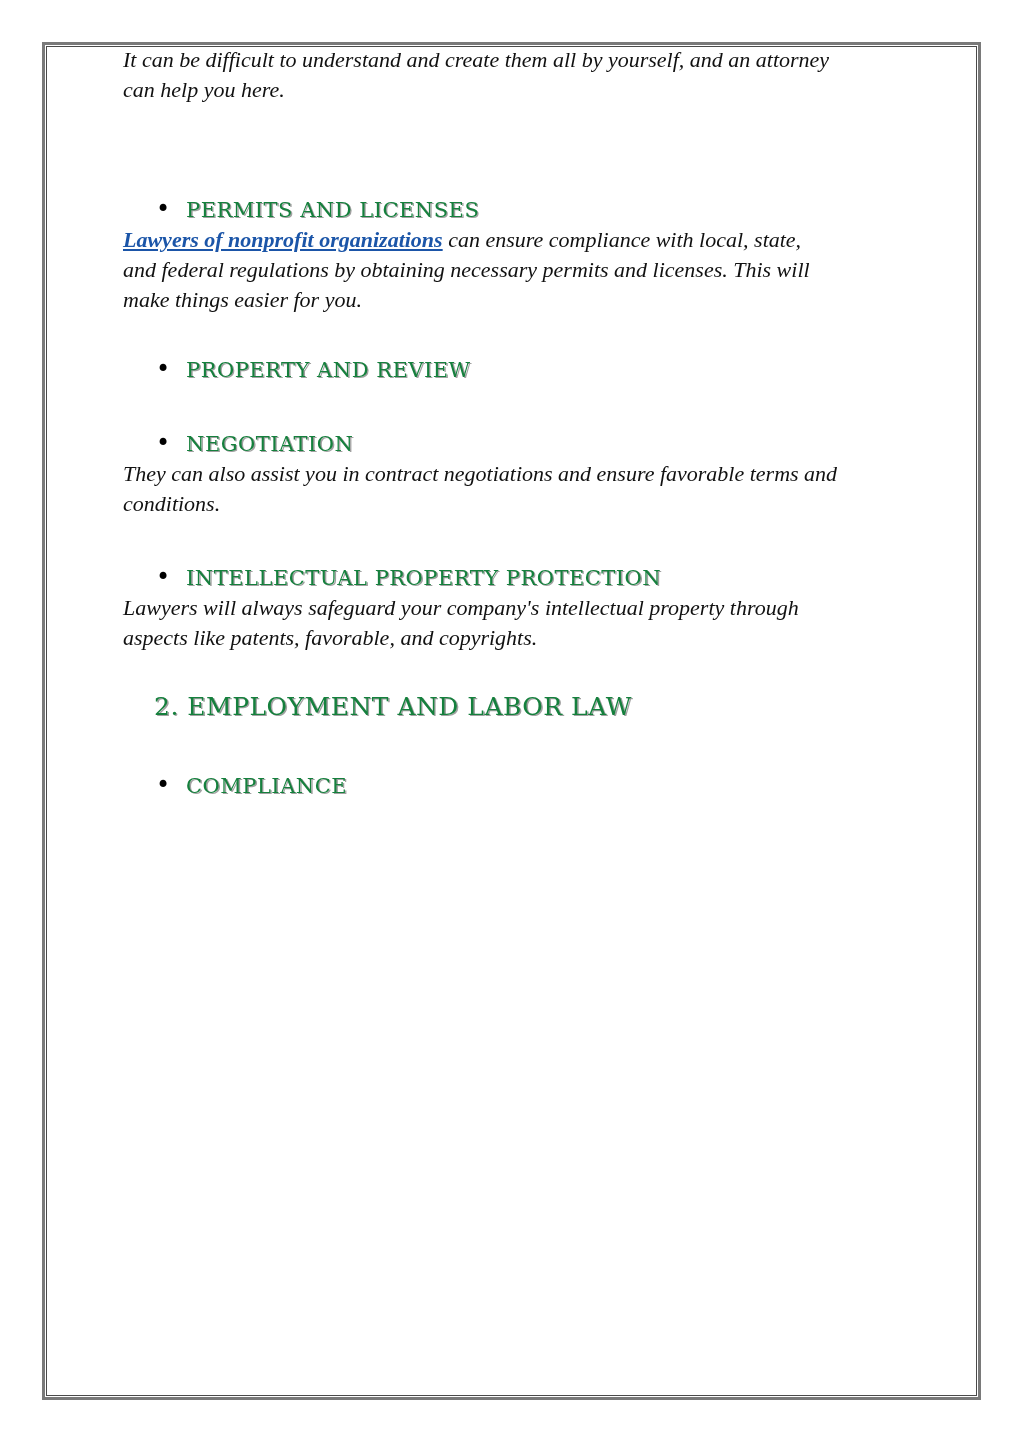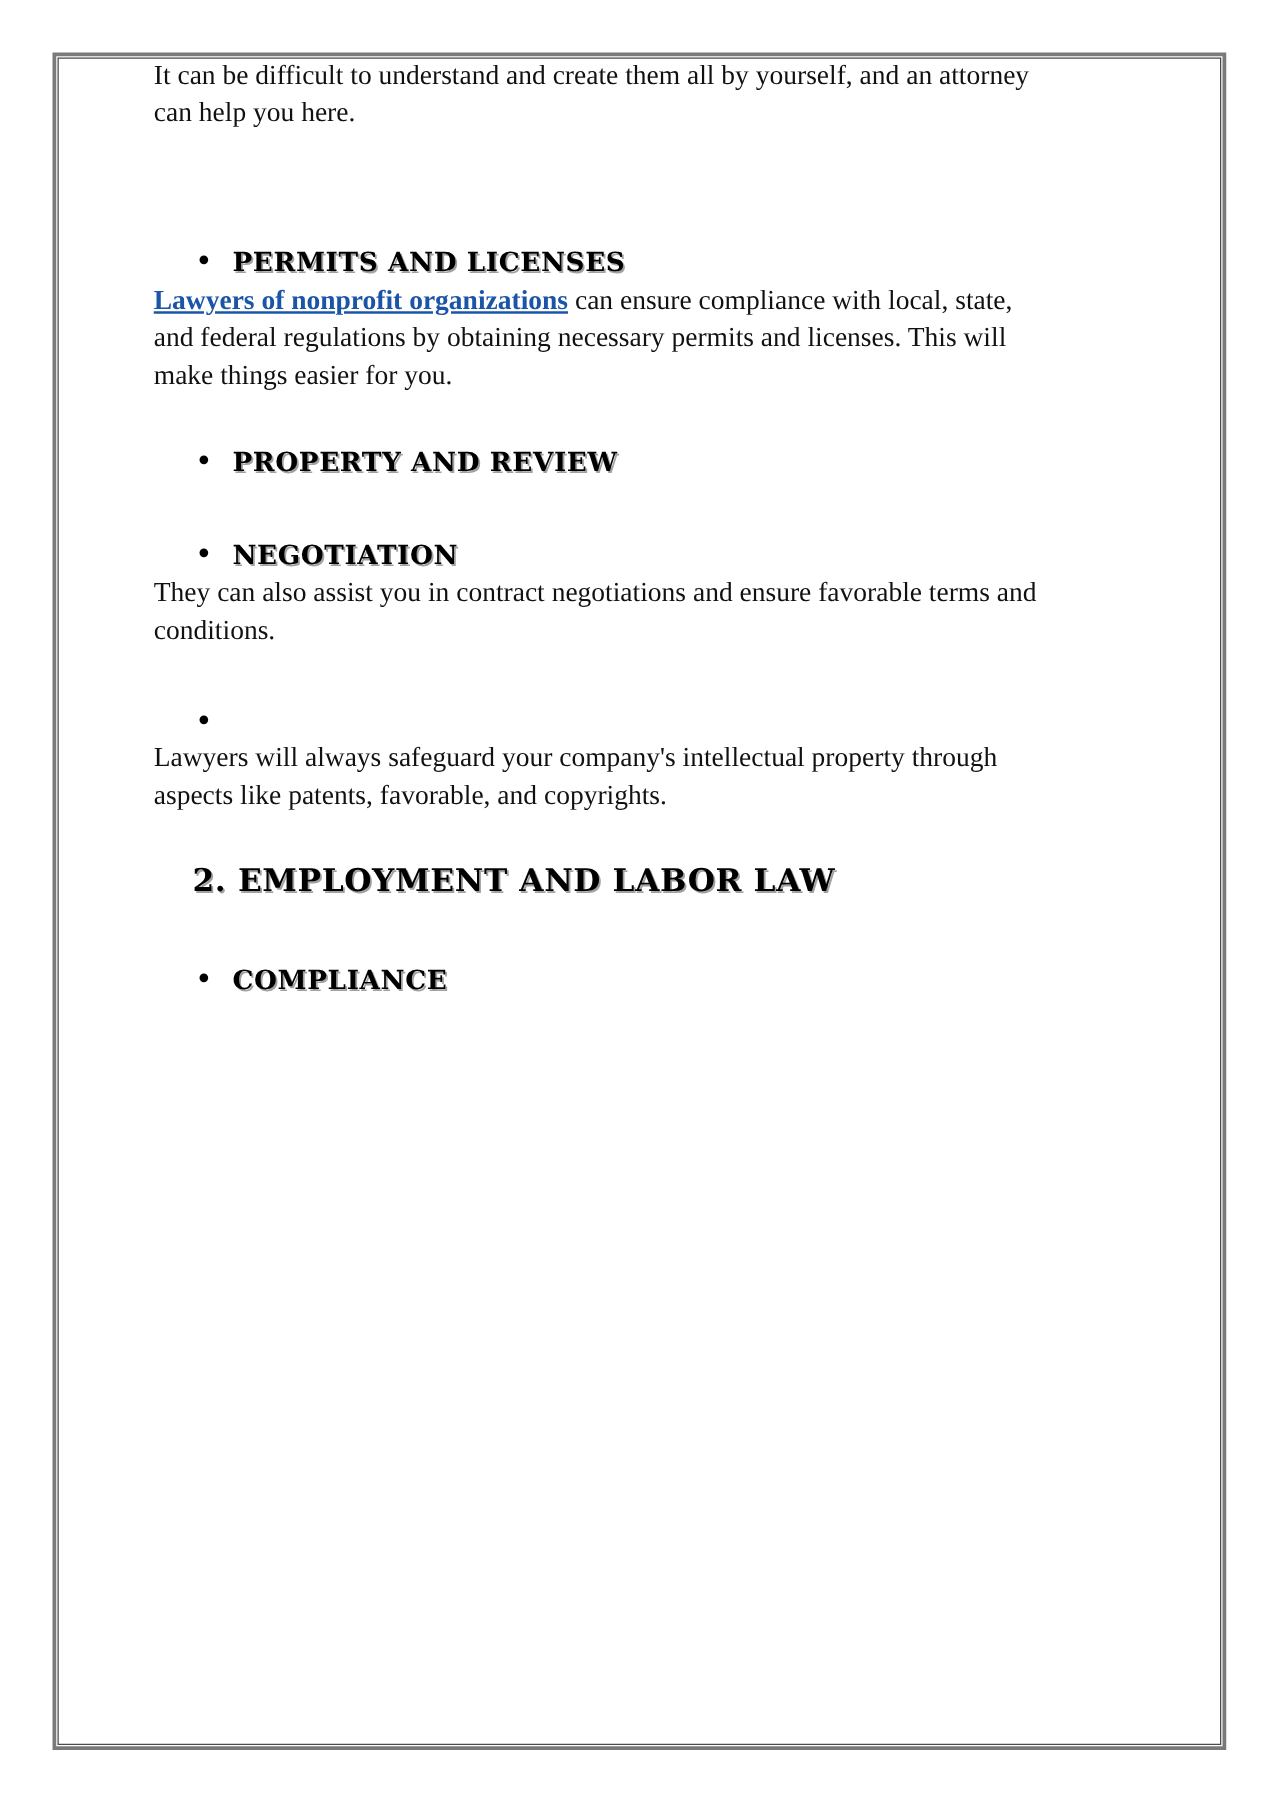--- a/index.html
+++ b/index.html
@@ -34,32 +34,33 @@
     left: 123px;
     top: 45px;
     width: 835px;
   }
   p.body-text {
     margin: 0;
     font-size: 22px;
     line-height: 30px;
     white-space: pre-line;
     color: #111111;
+    font-style: italic;
   }
   .intro        { margin-top: 83px; }
   .link-para    { margin-top: 54px; }
   .para-draft   { margin-top: 47px; }
   .para-nego    { margin-top: 44px; }
   .para-ip      { margin-top: 45px; }
 
   .fancy {
     font-family: "DejaVu Serif", serif;
-    font-weight: bold;
+    font-weight: normal;
     letter-spacing: 0.5px;
-    color: #000000;
+    color: #15803d;
     text-shadow: 1.4px 1.4px 0 rgba(130,130,130,0.75);
   }
   .num-heading {
     margin: 0;
     margin-left: 31px;
     font-size: 25px;
     line-height: 36px;
   }
   .h-contracts  { margin-top: 57px; }
   .h-employment { margin-top: 36px; }
@@ -124,20 +125,21 @@
   <div class="bullet-item b-nego">
     <span class="bullet-icon">•</span>
     <span class="fancy bullet-label">NEGOTIATION</span>
   </div>
 
   <p class="body-text para-nego">They can also assist you in contract negotiations and ensure favorable terms and
 conditions.</p>
 
   <div class="bullet-item b-ip">
     <span class="bullet-icon">•</span>
+    <span class="fancy bullet-label">INTELLECTUAL PROPERTY PROTECTION</span>
   </div>
 
   <p class="body-text para-ip">Lawyers will always safeguard your company's intellectual property through
 aspects like patents, favorable, and copyrights.</p>
 
   <h2 class="fancy num-heading h-employment">2. EMPLOYMENT AND LABOR LAW</h2>
 
   <div class="bullet-item b-compliance">
     <span class="bullet-icon">•</span>
     <span class="fancy bullet-label">COMPLIANCE</span>

